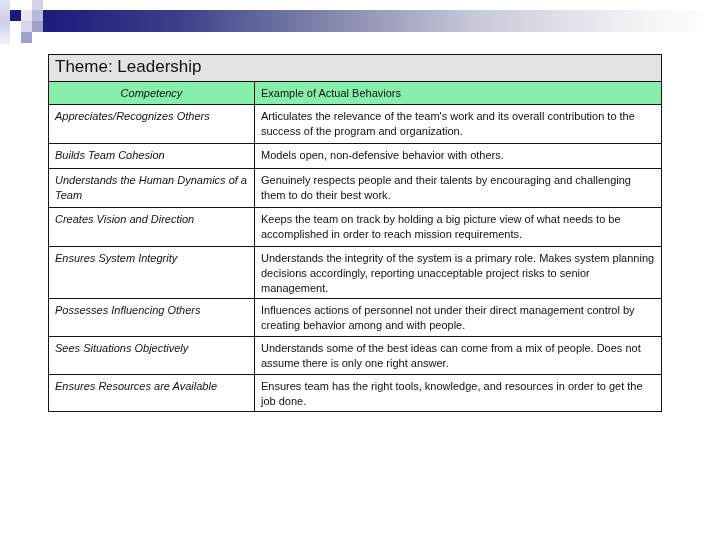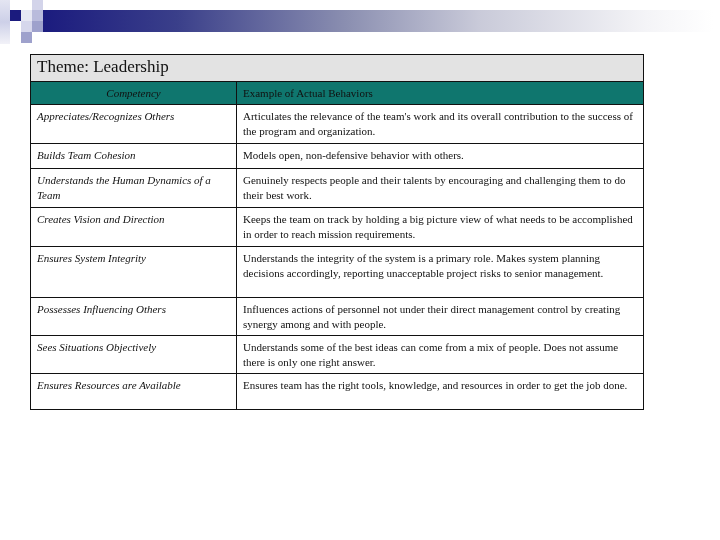--- a/index.html
+++ b/index.html
@@ -11,33 +11,33 @@
     .sq { position: absolute; }
     .banner {
       position: absolute; left: 43px; top: 10px; width: 670px; height: 22px;
       background: linear-gradient(to right, #1b1b7e 0%, #3a3f8a 20%, #8a8eb0 45%, #c9cad9 65%, #f4f4f7 90%, #ffffff 100%);
     }
     .leftfade {
       position: absolute; left: 0; top: 0; width: 10px; height: 44px;
       background: linear-gradient(to bottom, #e4e5f2, #cdd0e8 50%, #f2f2f8);
     }
     table.comp {
-      position: absolute; left: 30px; top: 54px; width: 613px;
+      position: absolute; left: 48px; top: 54px; width: 613px;
       border-collapse: collapse; table-layout: fixed;
-      font-size: 11px; color: #111; font-family: Liberation Serif, serif;
+      font-size: 11px; color: #111;
     }
     table.comp td, table.comp th {
       border: 1.5px solid #111; vertical-align: top; padding: 4px 6px 2px 6px;
       line-height: 15px; text-align: left; font-weight: normal;
     }
     .theme-row td {
       background: #e3e3e3; text-align: center; font-size: 17px; height: 20px;
       padding: 4px 0 2px 0; line-height: 20px;
     }
-    .head-row th { background: #0f766e; font-weight: bold; font-size: 11px; height: 16px; margin-left: 40px; }
+    .head-row th { background: #86efac; font-weight: bold; font-size: 11px; height: 16px; margin-left: 40px; }
     .head-row th.c1 { font-style: italic; text-align: center; }
     td.comp-name { font-style: italic; }
     td.justify { text-align: justify; text-align-last: left; }
     col.c1 { width: 206px; }
     col.c2 { width: 407px; }
   </style>
 </head>
 <body>
 
 <div class="deco">
@@ -80,21 +80,21 @@
   <tr style="height:39px;">
     <td class="comp-name">Creates Vision and Direction</td>
     <td>Keeps the team on track by holding a big picture view of what needs to be accomplished in order to reach mission requirements.</td>
   </tr>
   <tr style="height:51px;">
     <td class="comp-name">Ensures System Integrity</td>
     <td>Understands the integrity of the system is a primary role.  Makes system planning decisions accordingly, reporting unacceptable project risks to senior management.</td>
   </tr>
   <tr style="height:38px;">
     <td class="comp-name">Possesses Influencing Others</td>
-    <td>Influences actions of personnel not under their direct management control by creating synergy among and with people.</td>
+    <td>Influences actions of personnel not under their direct management control by creating behavior among and with people.</td>
   </tr>
   <tr style="height:38px;">
     <td class="comp-name">Sees Situations Objectively</td>
     <td>Understands some of the best ideas can come from a mix of people.  Does not assume there is only one right answer.</td>
   </tr>
   <tr style="height:36px;">
     <td class="comp-name">Ensures Resources are Available</td>
     <td>Ensures team has the right tools, knowledge, and resources in order to get the job done.</td>
   </tr>
 </tbody>

